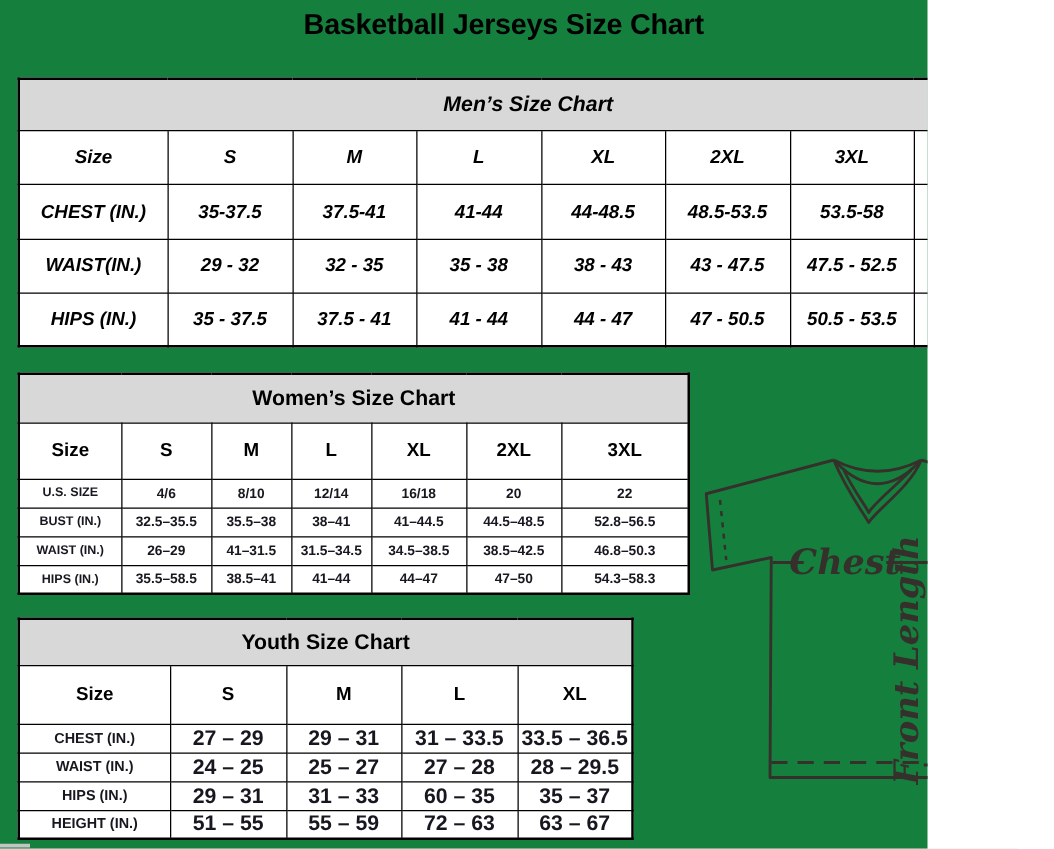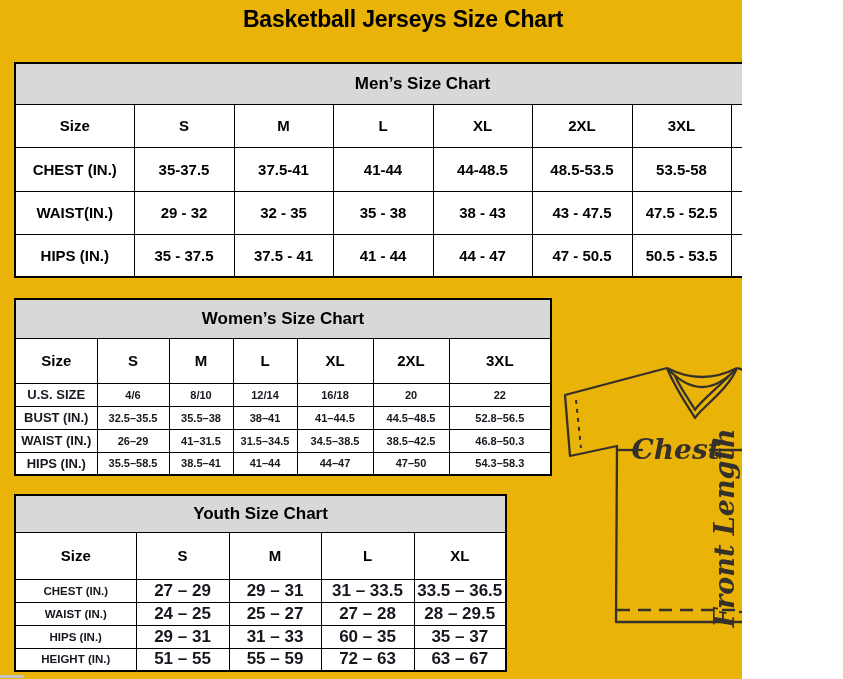--- a/index.html
+++ b/index.html
@@ -1,34 +1,34 @@
 <!DOCTYPE html>
 <html><head>
 <meta charset="utf-8">
 <style>
   html,body{margin:0;padding:0;background:#fff;}
-  .page{position:relative;width:742px;height:679px;background:#eab308;overflow:hidden;
+  .page{position:relative;width:742px;height:679px;background:#15803d;overflow:hidden;
         font-family:"Liberation Sans",sans-serif;color:#000;}
   .title{position:absolute;left:0;top:6px;width:806px;text-align:center;
          font-size:23px;font-weight:bold;letter-spacing:-0.2px;}
   table{border-collapse:collapse;table-layout:fixed;position:absolute;background:#fff;}
   td{border:1.5px solid #000;text-align:center;vertical-align:middle;padding:0;overflow:hidden;}
   tr.sec td{background:#d8d8d8;font-size:17px;font-weight:bold;}
   
-  .men{left:14px;top:62px;width:815px;border:2.5px solid #000;}
+  .men{left:14px;top:62px;width:815px;border:2.5px solid #000;font-style:italic;}
   .men td{font-size:15px;font-weight:bold;}
   .men tr.sec{height:41px;} .men tr.hdr{height:43px;}
   .men tr.r0{height:44px;} .men tr.r1{height:43px;} .men tr.r2{height:43px;}
   
   .women{left:14px;top:298px;width:536px;border:2.5px solid #000;}
   .women tr.sec{height:39px;}
   .women tr.hdr{height:45px;} .women tr.hdr td{font-size:15px;font-weight:bold;}
   .women tr.data{height:23px;}
   .women tr.data td{font-size:11px;font-weight:bold;color:#17171f;}
-  .women tr.data td.lbl{font-size:13px;}
+  .women tr.data td.lbl{font-size:10px;}
   
   .youth{left:14px;top:494px;width:491px;border:2.5px solid #000;}
   .youth tr.sec{height:37px;}
   .youth tr.hdr{height:47px;} .youth tr.hdr td{font-size:15px;font-weight:bold;}
   .youth tr.data{height:23px;}
   .youth tr.data td{font-size:17px;font-weight:bold;color:#17171f;}
   .youth tr.data td.lbl{font-size:11.5px;}
   
   .jersey{position:absolute;left:556px;top:360px;width:284px;height:268px;}
   .jersey path,.jersey line{fill:none;stroke:#35302b;stroke-width:2.3;stroke-linejoin:round;stroke-linecap:butt;}

